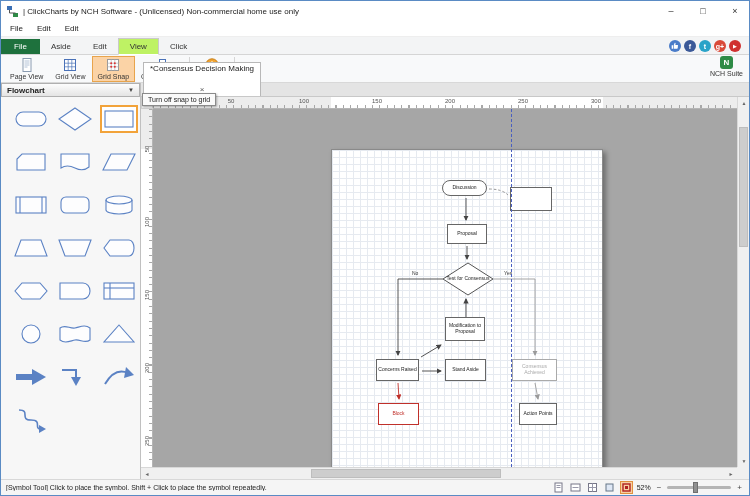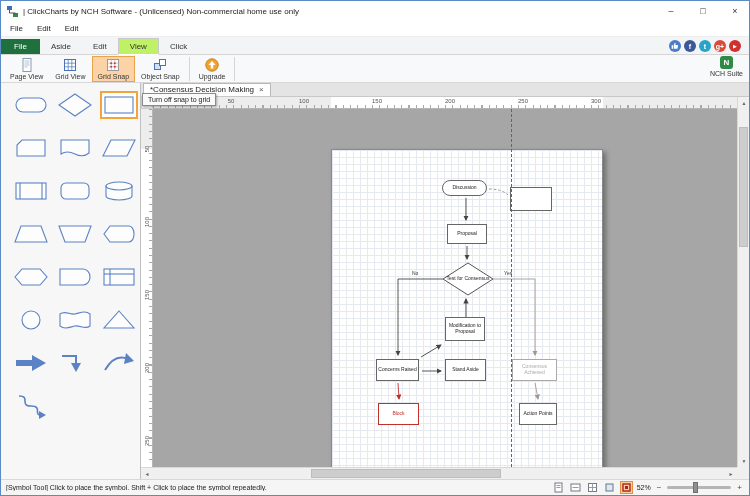--- a/index.html
+++ b/index.html
@@ -51,21 +51,21 @@
   .cell.sel { outline:2px solid #f2a33a; outline-offset:-1px; background:#fff; }
   .o { fill:#fdfdfe; stroke:#5b82c4; stroke-width:1.1; }
   .ln { fill:none; stroke:#5b82c4; stroke-width:1.1; }
   .f { fill:#5b82c4; stroke:none; }
 
   
   .workarea { position:absolute; top:82px; left:140px; right:0; bottom:16px; background:#e9e9e9; }
   .doctabs { position:absolute; top:0; left:0; right:0; height:14px; background:#e4e4e4;
              border-bottom:1px solid #c8c8c8; display:flex; align-items:flex-end; padding-left:2px; }
   .dtab { background:#fff; border:1px solid #b8b8b8; border-bottom:none; font-size:8px;
-          padding:1px 6px 2px; display:flex; gap:5px; align-items:center; }
+          padding:1px 6px 2px; display:flex; gap:12px; align-items:center;flex-direction:column; }
   .dtab .x { color:#555; font-size:8px; }
   .corner { position:absolute; top:14px; left:0; width:12px; height:12px; background:#ededed; border:1px solid #d0d0d0; }
   .hruler { position:absolute; top:14px; left:12px; width:586px; height:12px; background:#ededed;
             border-bottom:1px solid #b5b5b5; overflow:hidden; }
   .hruler .hl { position:absolute; left:178px; width:272px; top:0; bottom:0; background:#fff; }
   .hruler .ticks { position:absolute; left:0; right:0; bottom:0; height:3px;
             background:repeating-linear-gradient(90deg,#a8a8a8 0 1px,transparent 1px 7.3px); }
   .hnum { position:absolute; top:1px; font-size:6px; color:#555; transform:translateX(-50%); }
   .vruler { position:absolute; top:26px; left:0; width:12px; bottom:12px; background:#ededed;
             border-right:1px solid #b5b5b5; overflow:hidden; }
@@ -205,20 +205,24 @@
       <span>Upgrade</span>
     </div>
     <div class="vsep"></div>
     <div class="nchbtn">
       <span class="nchicon">N</span>
       <span>NCH Suite</span>
     </div>
   </div>
 
   <div class="palette">
+    <div class="palhead">
+      <span>Flowchart</span>
+      <span class="arr">▼</span>
+    </div>
     <div class="shapes">
       <div class="cell">
           <svg width="36" height="26" viewBox="0 0 36 26">
             <rect class="o" x="3" y="6" width="30" height="14" rx="7"></rect>
           </svg>
         </div>
       <div class="cell">
           <svg width="36" height="26" viewBox="0 0 36 26">
             <polygon class="o" points="18,2 34,13 18,24 2,13"></polygon>
           </svg>

